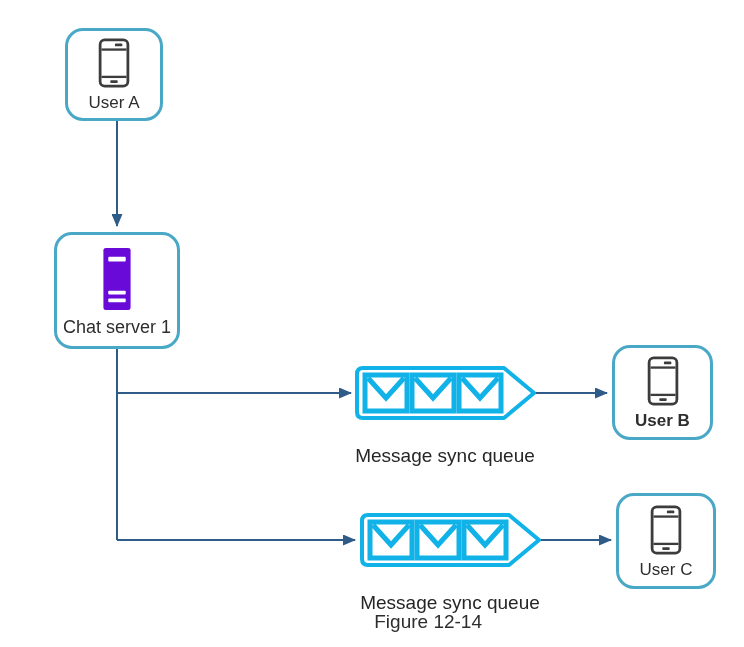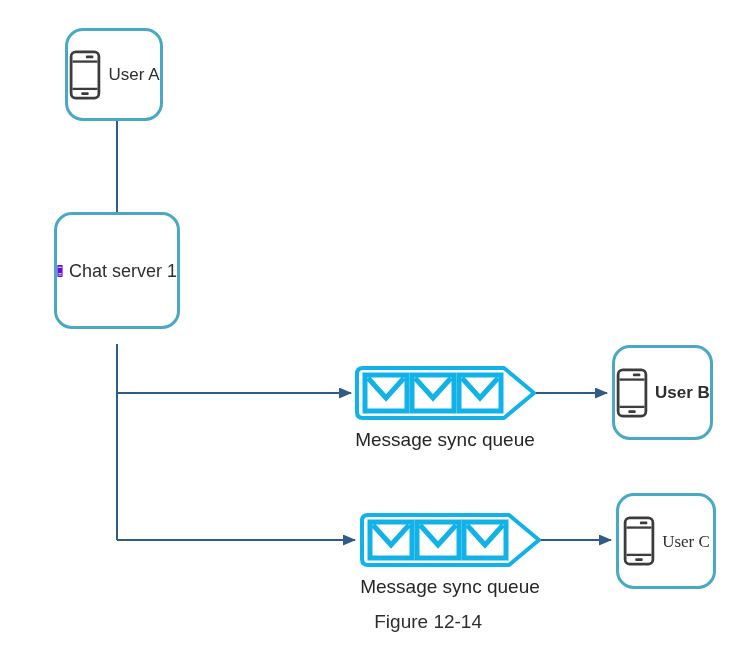--- a/index.html
+++ b/index.html
@@ -17,43 +17,43 @@
     left: 0; top: 0;
     width: 744px; height: 647px;
     pointer-events: none;
   }
   .node {
     position: absolute;
     background: #ffffff;
     border: 3px solid #4aa8c7;
     border-radius: 18px;
     display: flex;
-    flex-direction: row;
+    flex-direction: column;
     align-items: center;
     justify-content: center;
     gap: 6px;
     box-sizing: border-box;
   }
   #node-user-a   { left: 65px;  top: 28px;  width: 98px;  height: 93px; }
-  #node-chat-server { left: 54px; top: 212px; width: 126px; height: 117px; }
+  #node-chat-server { left: 54px; top: 232px; width: 126px; height: 117px; }
   #node-user-b   { left: 612px; top: 345px; width: 101px; height: 95px; font-weight: bold; }
-  #node-user-c   { left: 616px; top: 493px; width: 100px; height: 96px; font-family: Liberation Serif, serif; }
+  #node-user-c   { left: 616px; top: 493px; width: 100px; height: 96px; }
   .node-label { font-size: 17px; line-height: 1; white-space: nowrap; }
   #node-chat-server .node-label { font-size: 18px; }
   .queue {
     position: absolute;
     display: flex;
     flex-direction: column;
     align-items: center;
   }
   #queue-1 { left: 350px; top: 364px; width: 190px; }
   #queue-2 { left: 355px; top: 511px; width: 190px; }
   .queue-shape { width: 185px; height: 58px; }
   .queue-label {
-    margin-top: 8px;
+    margin-top: 24px;
     font-size: 19px;
     line-height: 1;
     white-space: nowrap;
     color: #262626;
   }
   .caption {
     position: absolute;
     left: 292px;
     top: 611px;
     width: 190px;

